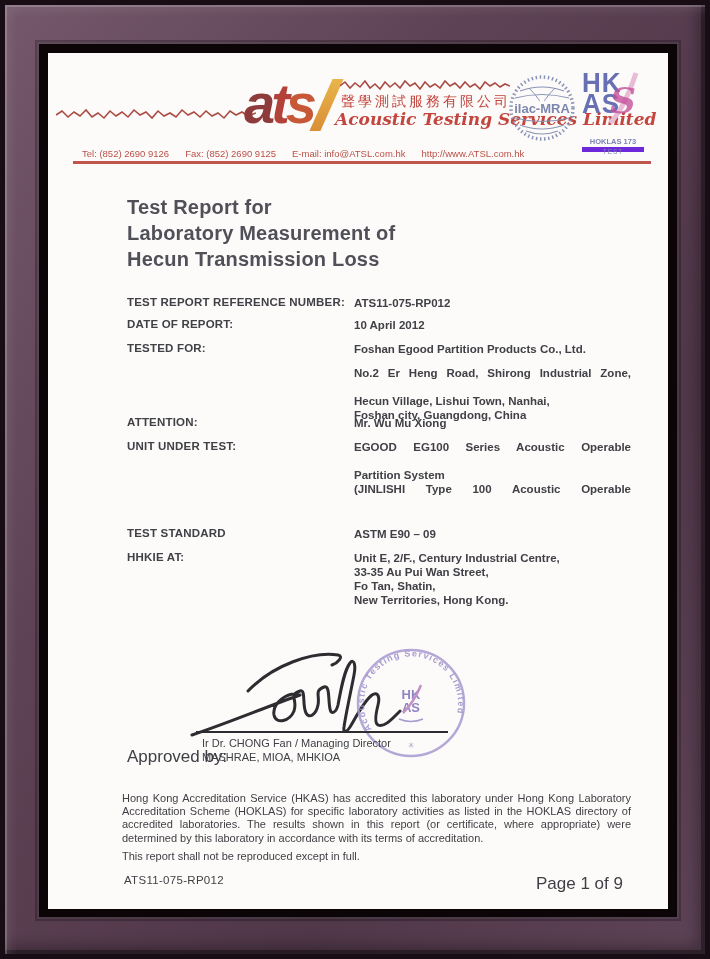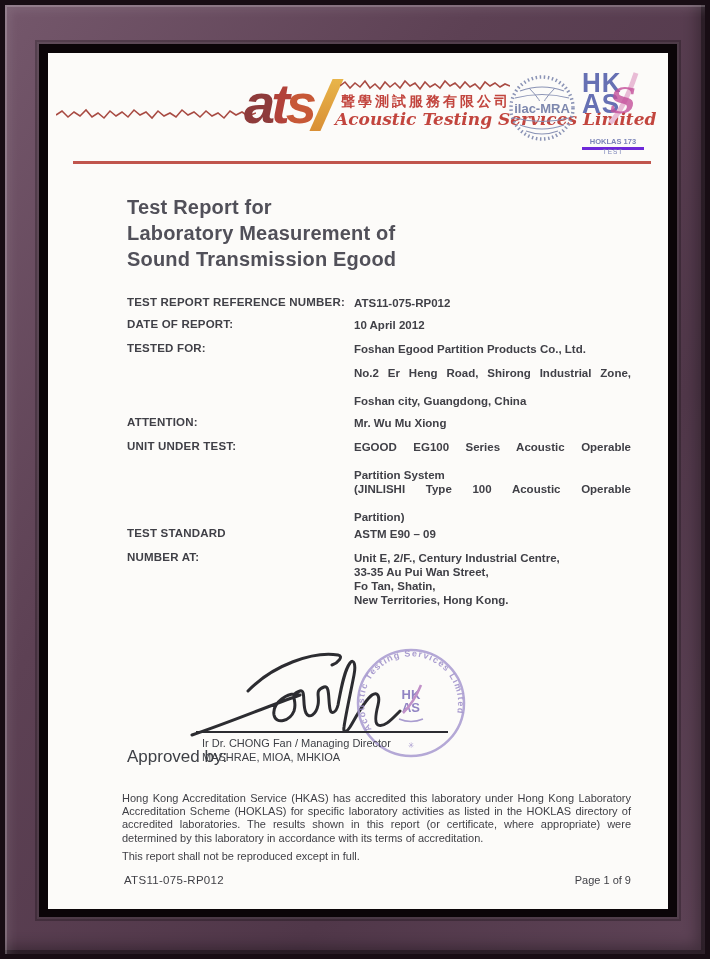--- a/index.html
+++ b/index.html
@@ -24,31 +24,31 @@
     position:absolute; left:48px; top:53px; width:620px; height:856px;
     background:#fcfbf9; color:#3f3f45;
   }
 
   
   .zig { position:absolute; }
   .atsl-logo { position:absolute; left:196px; top:14px; height:66px; display:flex; align-items:flex-end; font-style:italic; font-weight:bold; font-size:56px; line-height:58px; letter-spacing:-4px; }
   .atsl-a { color:#8e3b3b; } .atsl-t { color:#b2423a; } .atsl-s { color:#c75837; }
   .atsl-slash { display:inline-block; width:11px; height:52px; margin-left:8px; margin-bottom:2px;
     background:linear-gradient(180deg,#e8b54a,#d98f35); transform:skewX(-24deg); }
-  .cn { position:absolute; left:293px; top:40px; font-size:14px; font-weight:bold; letter-spacing:3px; color:#c2453e; }
+  .cn { position:absolute; left:293px; top:40px; font-size:14px; font-weight:normal; letter-spacing:3px; color:#c2453e; }
   .script-en { position:absolute; left:287px; top:56px; font-family:"DejaVu Serif", serif; font-style:italic; font-weight:bold; font-size:17px; color:#c2453e; }
   .addr1 { position:absolute; left:34px; top:82px; font-size:9.5px; color:#bb4f48; letter-spacing:.2px; }
   .addr2 { position:absolute; left:34px; top:95px; font-size:9.5px; color:#bb4f48; display:flex; gap:16px; }
   .red-rule { position:absolute; left:25px; top:108px; width:578px; height:2.5px; background:#c0554d; }
   .ilac { position:absolute; left:459px; top:20px; }
   .hkas { position:absolute; left:534px; top:20px; width:70px; }
   .hkas-letters { font-size:26px; font-weight:bold; line-height:21px; color:#6670b3; letter-spacing:1px; transform:scaleY(1.05); }
   .hkas-s { position:absolute; left:28px; top:6px; font-size:36px; font-weight:bold; color:#c4509b; opacity:.8; font-family:"DejaVu Serif", serif; font-style:italic; }
   .hkas-ribbon { position:absolute; left:18px; top:-2px; }
-  .hoklas { position:absolute; left:0px; top:64px; width:62px; text-align:center; font-size:7.5px; font-weight:bold; color:#7b84b8; border-bottom:3px solid #6d28d9; padding-bottom:1px; }
+  .hoklas { position:absolute; left:0px; top:64px; width:62px; text-align:center; font-size:7.5px; font-weight:bold; color:#7b84b8; border-bottom:5px solid #6d28d9; padding-bottom:1px; }
   .hoklas-test { position:absolute; left:0px; top:75px; width:62px; text-align:center; font-size:6.5px; color:#7b84b8; letter-spacing:1px; }
 
   
   .title { position:absolute; left:79px; top:141px; font-size:20px; font-weight:bold; color:#515059; line-height:26px; letter-spacing:.2px; }
 
   
   .frow { position:absolute; left:0; width:620px; font-size:11.5px; font-weight:bold; color:#404047; }
   .frow .lbl { position:absolute; left:79px; top:0; letter-spacing:.2px; }
   .frow .vals { position:absolute; left:306px; top:0; width:277px; }
   .vline { line-height:14px; }
@@ -59,21 +59,21 @@
   .approved { position:absolute; left:79px; top:694px; font-size:17px; color:#3e4046; }
   .sig-underline { position:absolute; left:148px; top:678px; width:252px; height:2px; background:#2c2c31; }
   .sig-name { position:absolute; left:154px; top:683px; font-size:11px; line-height:14px; color:#3e4046; }
   .signature { position:absolute; left:140px; top:586px; }
   .stamp { position:absolute; left:305px; top:592px; opacity:.85; }
 
   
   .accred { position:absolute; left:74px; top:739px; width:509px; font-size:11px; line-height:13.2px; text-align:justify; color:#3f3f45; }
   .note { position:absolute; left:74px; top:797px; font-size:11px; color:#3f3f45; }
   .docref { position:absolute; left:76px; top:821px; font-size:11.5px; color:#3f3f45; letter-spacing:.3px; }
-  .pageno { position:absolute; left:480px; top:821px; width:103px; text-align:right; font-size:11px; color:#3f3f45; }
+  .pageno { position:absolute; left:480px; top:821px; width:103px; text-align:center; font-size:17px; color:#3f3f45; }
 </style>
 </head>
 <body>
 
 <div class="stage">
   <div class="frame-band"></div>
   <div class="frame-inner"></div>
 
   <div class="paper">
 
@@ -111,26 +111,32 @@
       <div class="hkas-letters">HK</div>
       <div class="hkas-letters">AS</div>
       <svg class="hkas-ribbon" width="44" height="56">
         <path d="M 36 2 C 30 20 22 40 10 52" fill="none" stroke="#e9bcd6" stroke-width="5"></path>
       </svg>
       <div class="hkas-s">S</div>
       <div class="hoklas">HOKLAS 173</div>
       <div class="hoklas-test">TEST</div>
     </div>
 
+    <div class="addr2">
+      <span>Tel: (852) 2690 9126</span>
+      <span>Fax: (852) 2690 9125</span>
+      <span>E-mail: info@ATSL.com.hk</span>
+      <span>http://www.ATSL.com.hk</span>
+    </div>
     <div class="red-rule"></div>
 
     <div class="title">
       <div>Test Report for</div>
       <div>Laboratory Measurement of</div>
-      <div>Sound Transmission Egood</div>
+      <div>Hecun Transmission Loss</div>
     </div>
 
     <div class="frow" style="top:243px">
       <div class="lbl">TEST REPORT REFERENCE NUMBER:</div>
       <div class="vals">
           <div class="vline">ATS11-075-RP012</div>
         </div>
     </div>
     <div class="frow" style="top:265px">
       <div class="lbl">DATE OF REPORT:</div>
@@ -140,46 +146,46 @@
     </div>
     <div class="frow" style="top:289px">
       <div class="lbl">TESTED FOR:</div>
       <div class="vals">
           <div class="vline">Foshan Egood Partition Products Co., Ltd.</div>
         </div>
     </div>
     <div class="frow" style="top:313px">
       <div class="vals">
         <div class="vline jline">No.2 Er Heng Road, Shirong Industrial Zone,</div>
+        <div class="vline">Hecun Village, Lishui Town, Nanhai,</div>
         <div class="vline">Foshan city, Guangdong, China</div>
       </div>
     </div>
     <div class="frow" style="top:363px">
       <div class="lbl">ATTENTION:</div>
       <div class="vals">
           <div class="vline">Mr. Wu Mu Xiong</div>
         </div>
     </div>
     <div class="frow" style="top:387px">
       <div class="lbl">UNIT UNDER TEST:</div>
       <div class="vals">
         <div class="vline jline">EGOOD EG100 Series Acoustic Operable</div>
         <div class="vline">Partition System</div>
         <div class="vline jline">(JINLISHI Type 100 Acoustic Operable</div>
-        <div class="vline">Partition)</div>
       </div>
     </div>
     <div class="frow" style="top:474px">
       <div class="lbl">TEST STANDARD</div>
       <div class="vals">
           <div class="vline">ASTM E90 – 09</div>
         </div>
     </div>
     <div class="frow" style="top:498px">
-      <div class="lbl">NUMBER AT:</div>
+      <div class="lbl">HHKIE AT:</div>
       <div class="vals">
         <div class="vline">Unit E, 2/F., Century Industrial Centre,</div>
         <div class="vline">33-35 Au Pui Wan Street,</div>
         <div class="vline">Fo Tan, Shatin,</div>
         <div class="vline">New Territories, Hong Kong.</div>
       </div>
     </div>
 
     <svg class="signature" width="240" height="104">
       <path d="M 60 52 C 85 26 125 12 150 16 C 156 17 150 24 144 26" fill="none" stroke="#2c2c31" stroke-width="3" stroke-linecap="round"></path>

